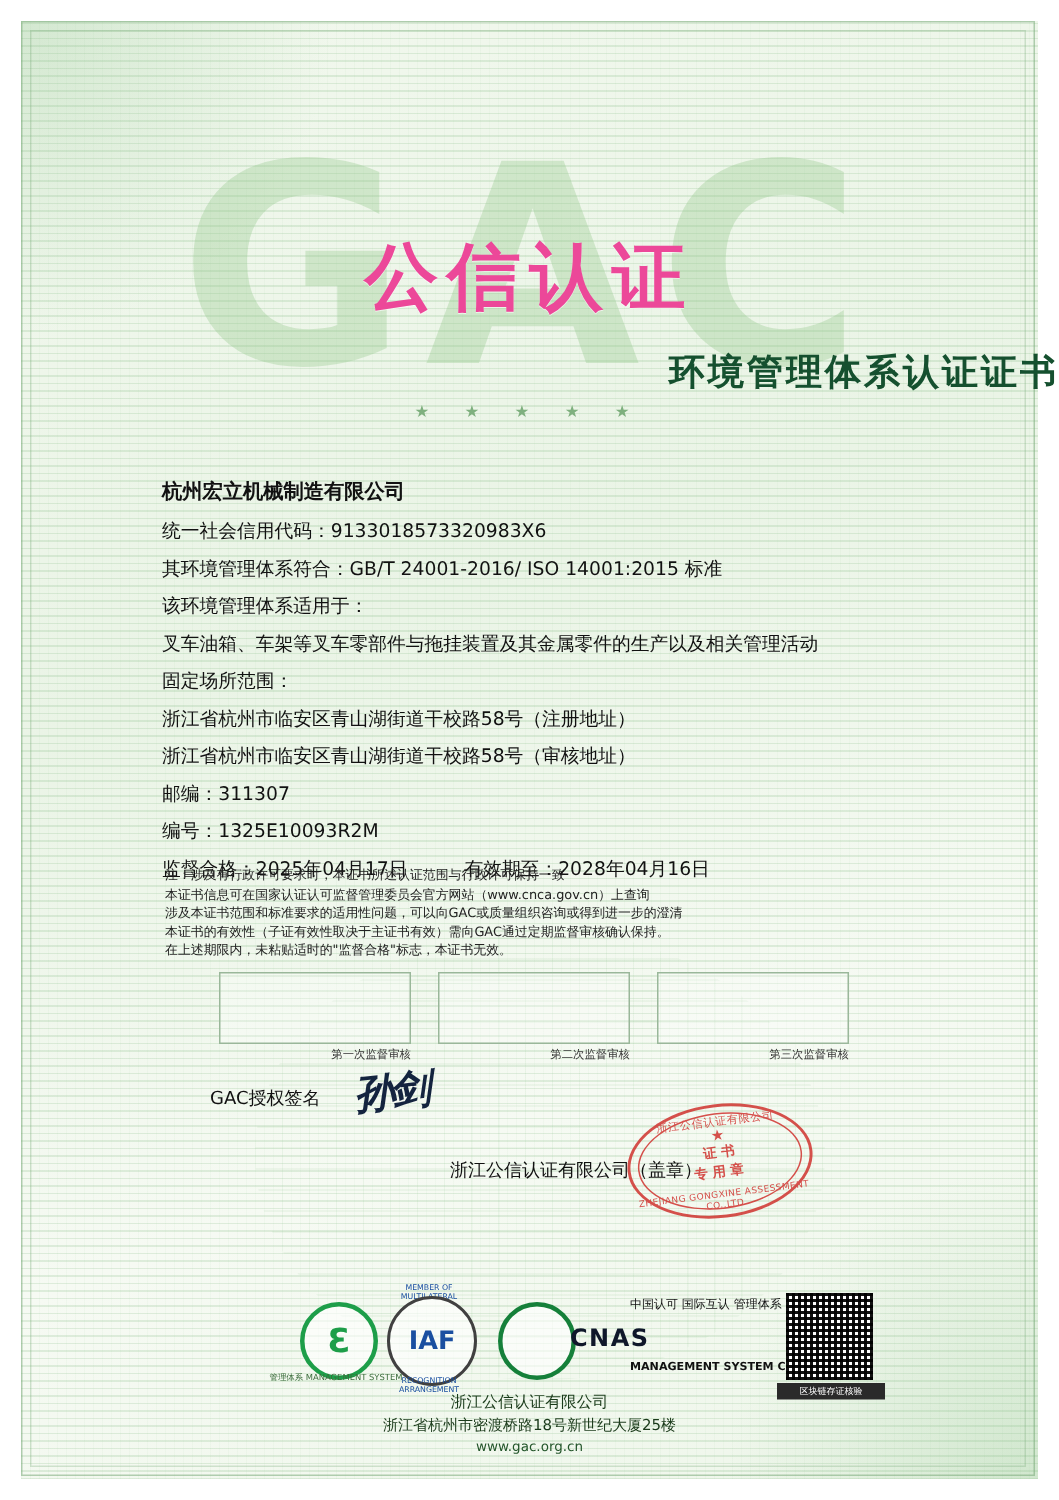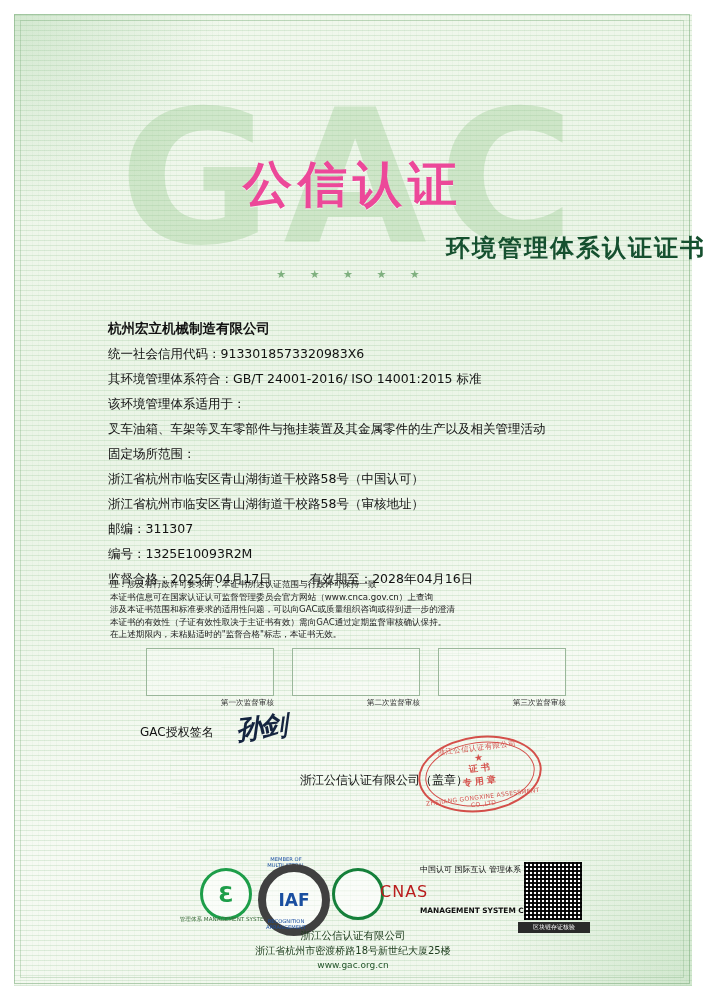--- a/index.html
+++ b/index.html
@@ -264,21 +264,21 @@
     background: rgba(255,255,255,0.6);
   }
   .logo-gac-sub {
     position: absolute; left: 178px; top: 54px; width: 92px;
     text-align: center; font-size: 5.6px; color: #3a6b3a; line-height: 7px;
   }
   .logo-iaf {
     position: absolute; left: 258px; top: 2px;
     width: 56px; height: 56px;
     border-radius: 50%;
-    border: 8px solid #404040;
+    border: 2px solid #404040;
     display: flex; align-items: center; justify-content: center;
     font-family: "DejaVu Sans", sans-serif;
     font-weight: bold; font-size: 17px; color: #1a4fa0;
     background: rgba(255,255,255,0.6);
   }
   .logo-iaf-top {
     position: absolute; left: 254px; top: -6px; width: 64px;
     text-align: center; font-size: 5.2px; color: #1a4fa0;
   }
   .logo-iaf-bot {
@@ -288,21 +288,21 @@
   .logo-cnas {
     position: absolute; left: 332px; top: 6px;
     width: 46px; height: 46px;
     border-radius: 50%;
     border: 3px solid #15803a;
     background: rgba(255,255,255,0.6);
   }
   .logo-cnas-text {
     position: absolute; left: 380px; top: 20px;
     font-family: "DejaVu Sans", sans-serif;
-    font-weight: normal; font-size: 16px; color: #b91c1c;
+    font-weight: bold; font-size: 16px; color: #0f172a;
     letter-spacing: 1px;
   }
   .cnas-cn {
     position: absolute; left: 420px; top: 2px;
     font-size: 8px; color: #111; line-height: 11px;
   }
   .cnas-en {
     position: absolute; left: 420px; top: 44px;
     font-size: 7.4px; font-weight: bold; color: #111; line-height: 9.5px;
   }
@@ -349,21 +349,21 @@
   <div class="title-sub">环境管理体系认证证书</div>
   <div class="star-row">★ ★ ★ ★ ★</div>
 
   <div class="body-block">
     <div class="line company">杭州宏立机械制造有限公司</div>
     <div class="line">统一社会信用代码：9133018573320983X6</div>
     <div class="line">其环境管理体系符合：GB/T 24001-2016/ ISO 14001:2015 标准</div>
     <div class="line">该环境管理体系适用于：</div>
     <div class="line">叉车油箱、车架等叉车零部件与拖挂装置及其金属零件的生产以及相关管理活动</div>
     <div class="line">固定场所范围：</div>
-    <div class="line">浙江省杭州市临安区青山湖街道干校路58号（中国认可）</div>
+    <div class="line">浙江省杭州市临安区青山湖街道干校路58号（注册地址）</div>
     <div class="line">浙江省杭州市临安区青山湖街道干校路58号（审核地址）</div>
     <div class="line">邮编：311307</div>
     <div class="line">编号：1325E10093R2M</div>
     <div class="issue-row">
       <span>监督合格：2025年04月17日</span>
       <span>有效期至：2028年04月16日</span>
     </div>
   </div>
 
   <div class="notes">

